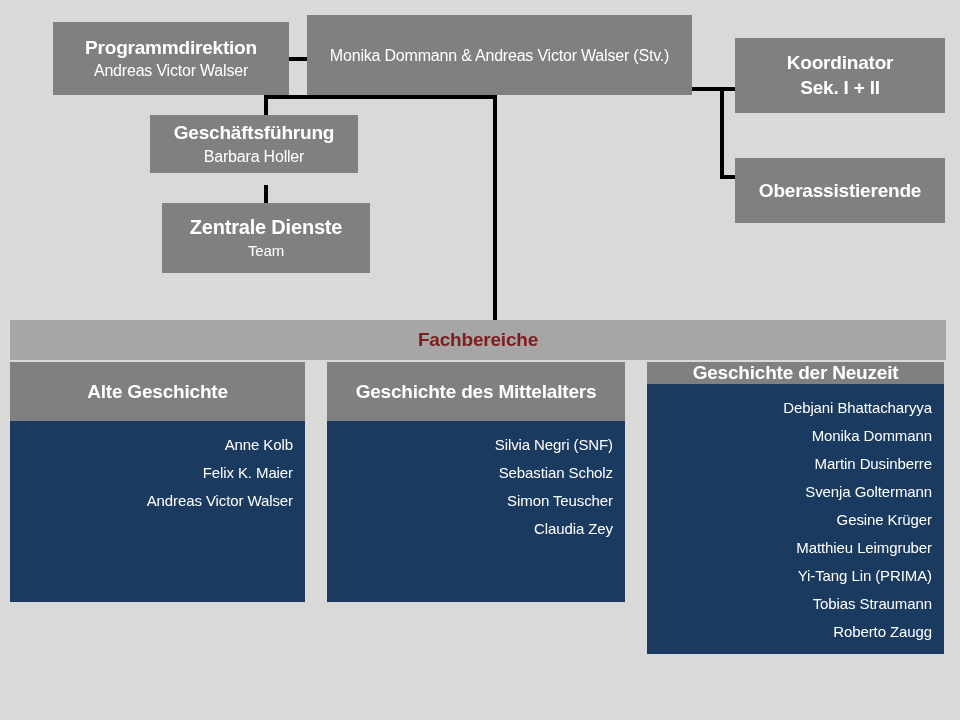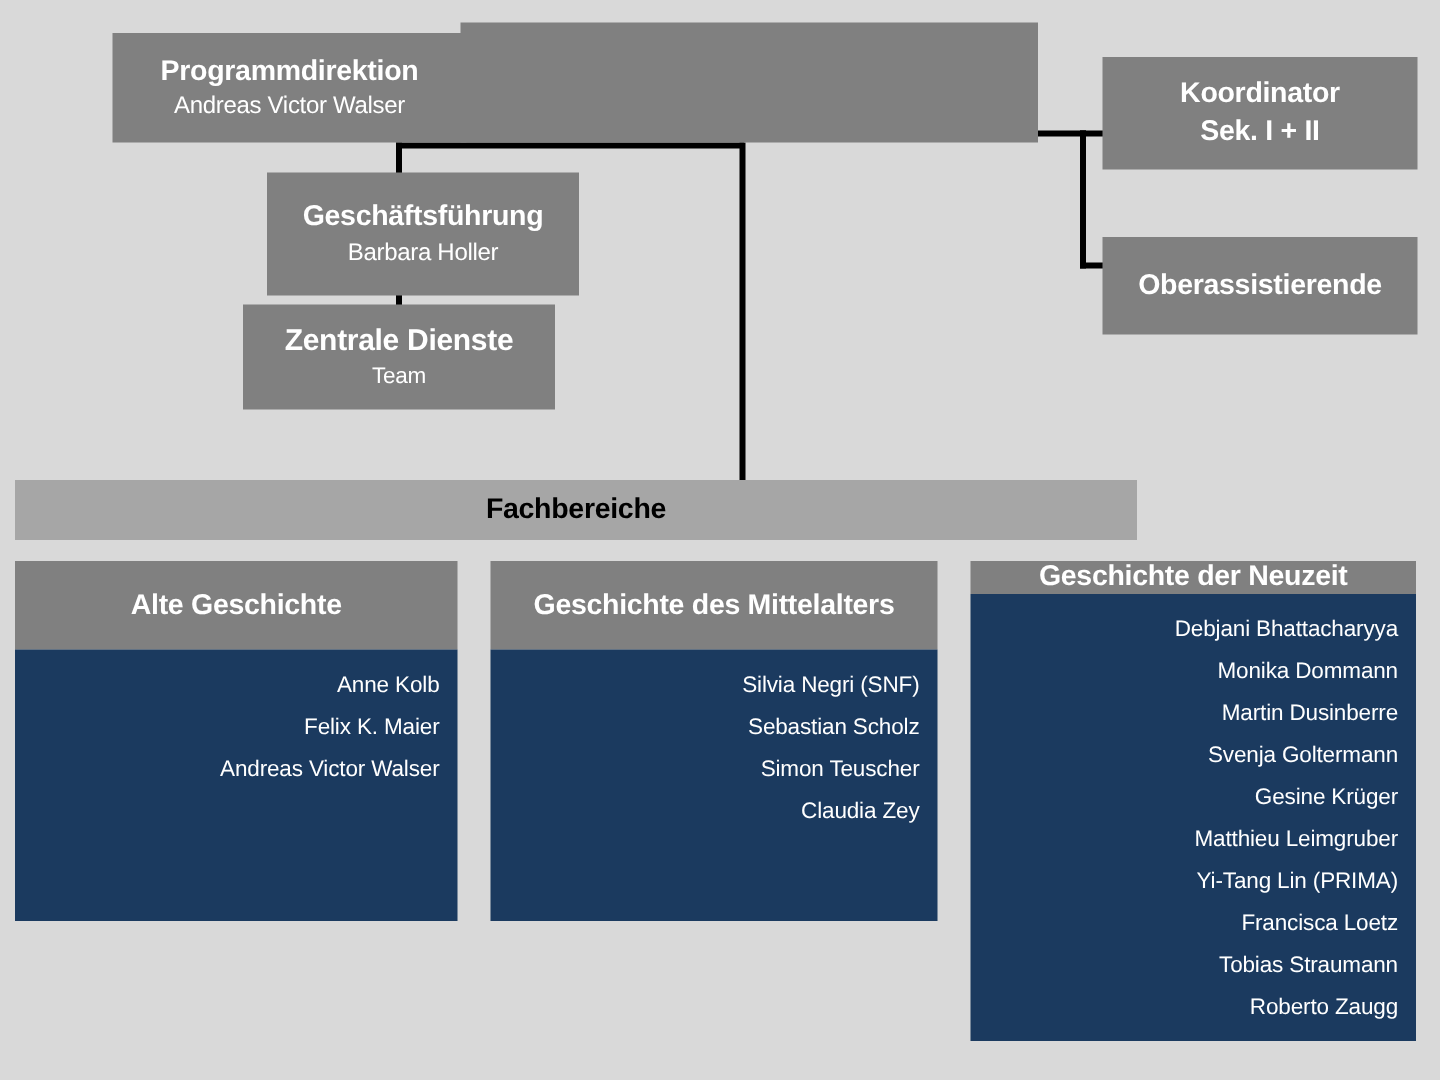--- a/index.html
+++ b/index.html
@@ -42,25 +42,25 @@
     font-weight: normal;
     font-size: 16px;
     line-height: 1.25;
     letter-spacing: -0.2px;
     margin-top: 2px;
   }
   .box.small .title { font-size: 20px; }
   .box.small .sub   { font-size: 15px; text-align: right; }
 
   
-  #box-programmdirektion { left: 53px;  top: 22px;  width: 236px; height: 73px; margin-left: 22px; }
+  #box-programmdirektion { left: 53px;  top: 22px;  width: 236px; height: 73px; }
   #box-seminardirektion  { left: 307px; top: 15px;  width: 385px; height: 80px; }
   #box-koordinator       { left: 735px; top: 38px;  width: 210px; height: 75px; }
   #box-oberassistierende { left: 735px; top: 158px; width: 210px; height: 65px; }
-  #box-geschaeftsfuehrung{ left: 178px; top: 115px; width: 208px; height: 82px; }
+  #box-geschaeftsfuehrung{ left: 150px; top: 115px; width: 208px; height: 58px; }
   #box-zentrale-dienste  { left: 162px; top: 203px; width: 208px; height: 70px; }
 
   #box-koordinator .title { line-height: 1.3; }
 
   
   .line {
     position: absolute;
     background: #000000;
   }
   .h { height: 4px; }
@@ -79,41 +79,40 @@
   #line-sem-right-h   { left: 692px; top: 87px;  width: 32px;  }
   #line-right-v       { left: 720px; top: 87px;  height: 92px; }
   #line-right-koord   { left: 720px; top: 87px;  width: 18px;  }
   #line-right-ober    { left: 720px; top: 175px; width: 18px;  }
 
   
   #fachbereiche-bar {
     position: absolute;
     left: 10px;
     top: 320px;
-    width: 748px;
+    width: 936px;
     height: 40px;
     background: #a6a6a6;
-    color: #000000;
+    color: #7f1d1d;
     display: flex;
     align-items: center;
     justify-content: center;
     font-size: 19px;
     font-weight: bold;
     letter-spacing: -0.2px;
   }
 
   #departments {
     position: absolute;
     left: 10px;
     top: 362px;
     width: 940px;
     height: 240px;
     display: flex;
     gap: 22px;
-    margin-top: 12px;
   }
   .department {
     display: flex;
     flex-direction: column;
     height: 100%;
   }
   .department.dept-0 { width: 295px; }
   .department.dept-1 { width: 298px; }
   .department.dept-2 { width: 297px; }
 
@@ -162,20 +161,21 @@
   <div class="line v" id="line-right-v"></div>
   <div class="line h" id="line-right-koord"></div>
   <div class="line h" id="line-right-ober"></div>
 
   <div class="box" id="box-programmdirektion">
     <div class="title">Programmdirektion</div>
     <div class="sub">Andreas Victor Walser</div>
   </div>
 
   <div class="box" id="box-seminardirektion">
+    <div class="sub">Monika Dommann &amp; Andreas Victor Walser (Stv.)</div>
   </div>
 
   <div class="box" id="box-koordinator">
     <div class="title">Koordinator</div>
     <div class="title">Sek. I + II</div>
   </div>
 
   <div class="box" id="box-oberassistierende">
     <div class="title">Oberassistierende</div>
   </div>
@@ -215,20 +215,19 @@
       <div class="department dept-2">
         <div class="dept-header">Geschichte der Neuzeit</div>
         <div class="dept-members">
           <div class="member">Debjani Bhattacharyya</div>
           <div class="member">Monika Dommann</div>
           <div class="member">Martin Dusinberre</div>
           <div class="member">Svenja Goltermann</div>
           <div class="member">Gesine Krüger</div>
           <div class="member">Matthieu Leimgruber</div>
           <div class="member">Yi-Tang Lin (PRIMA)</div>
-          <div class="member">Francisca Loetz</div>
           <div class="member">Tobias Straumann</div>
           <div class="member">Roberto Zaugg</div>
         </div>
       </div>
     </div>
 
 </div>
 
 </body></html>

